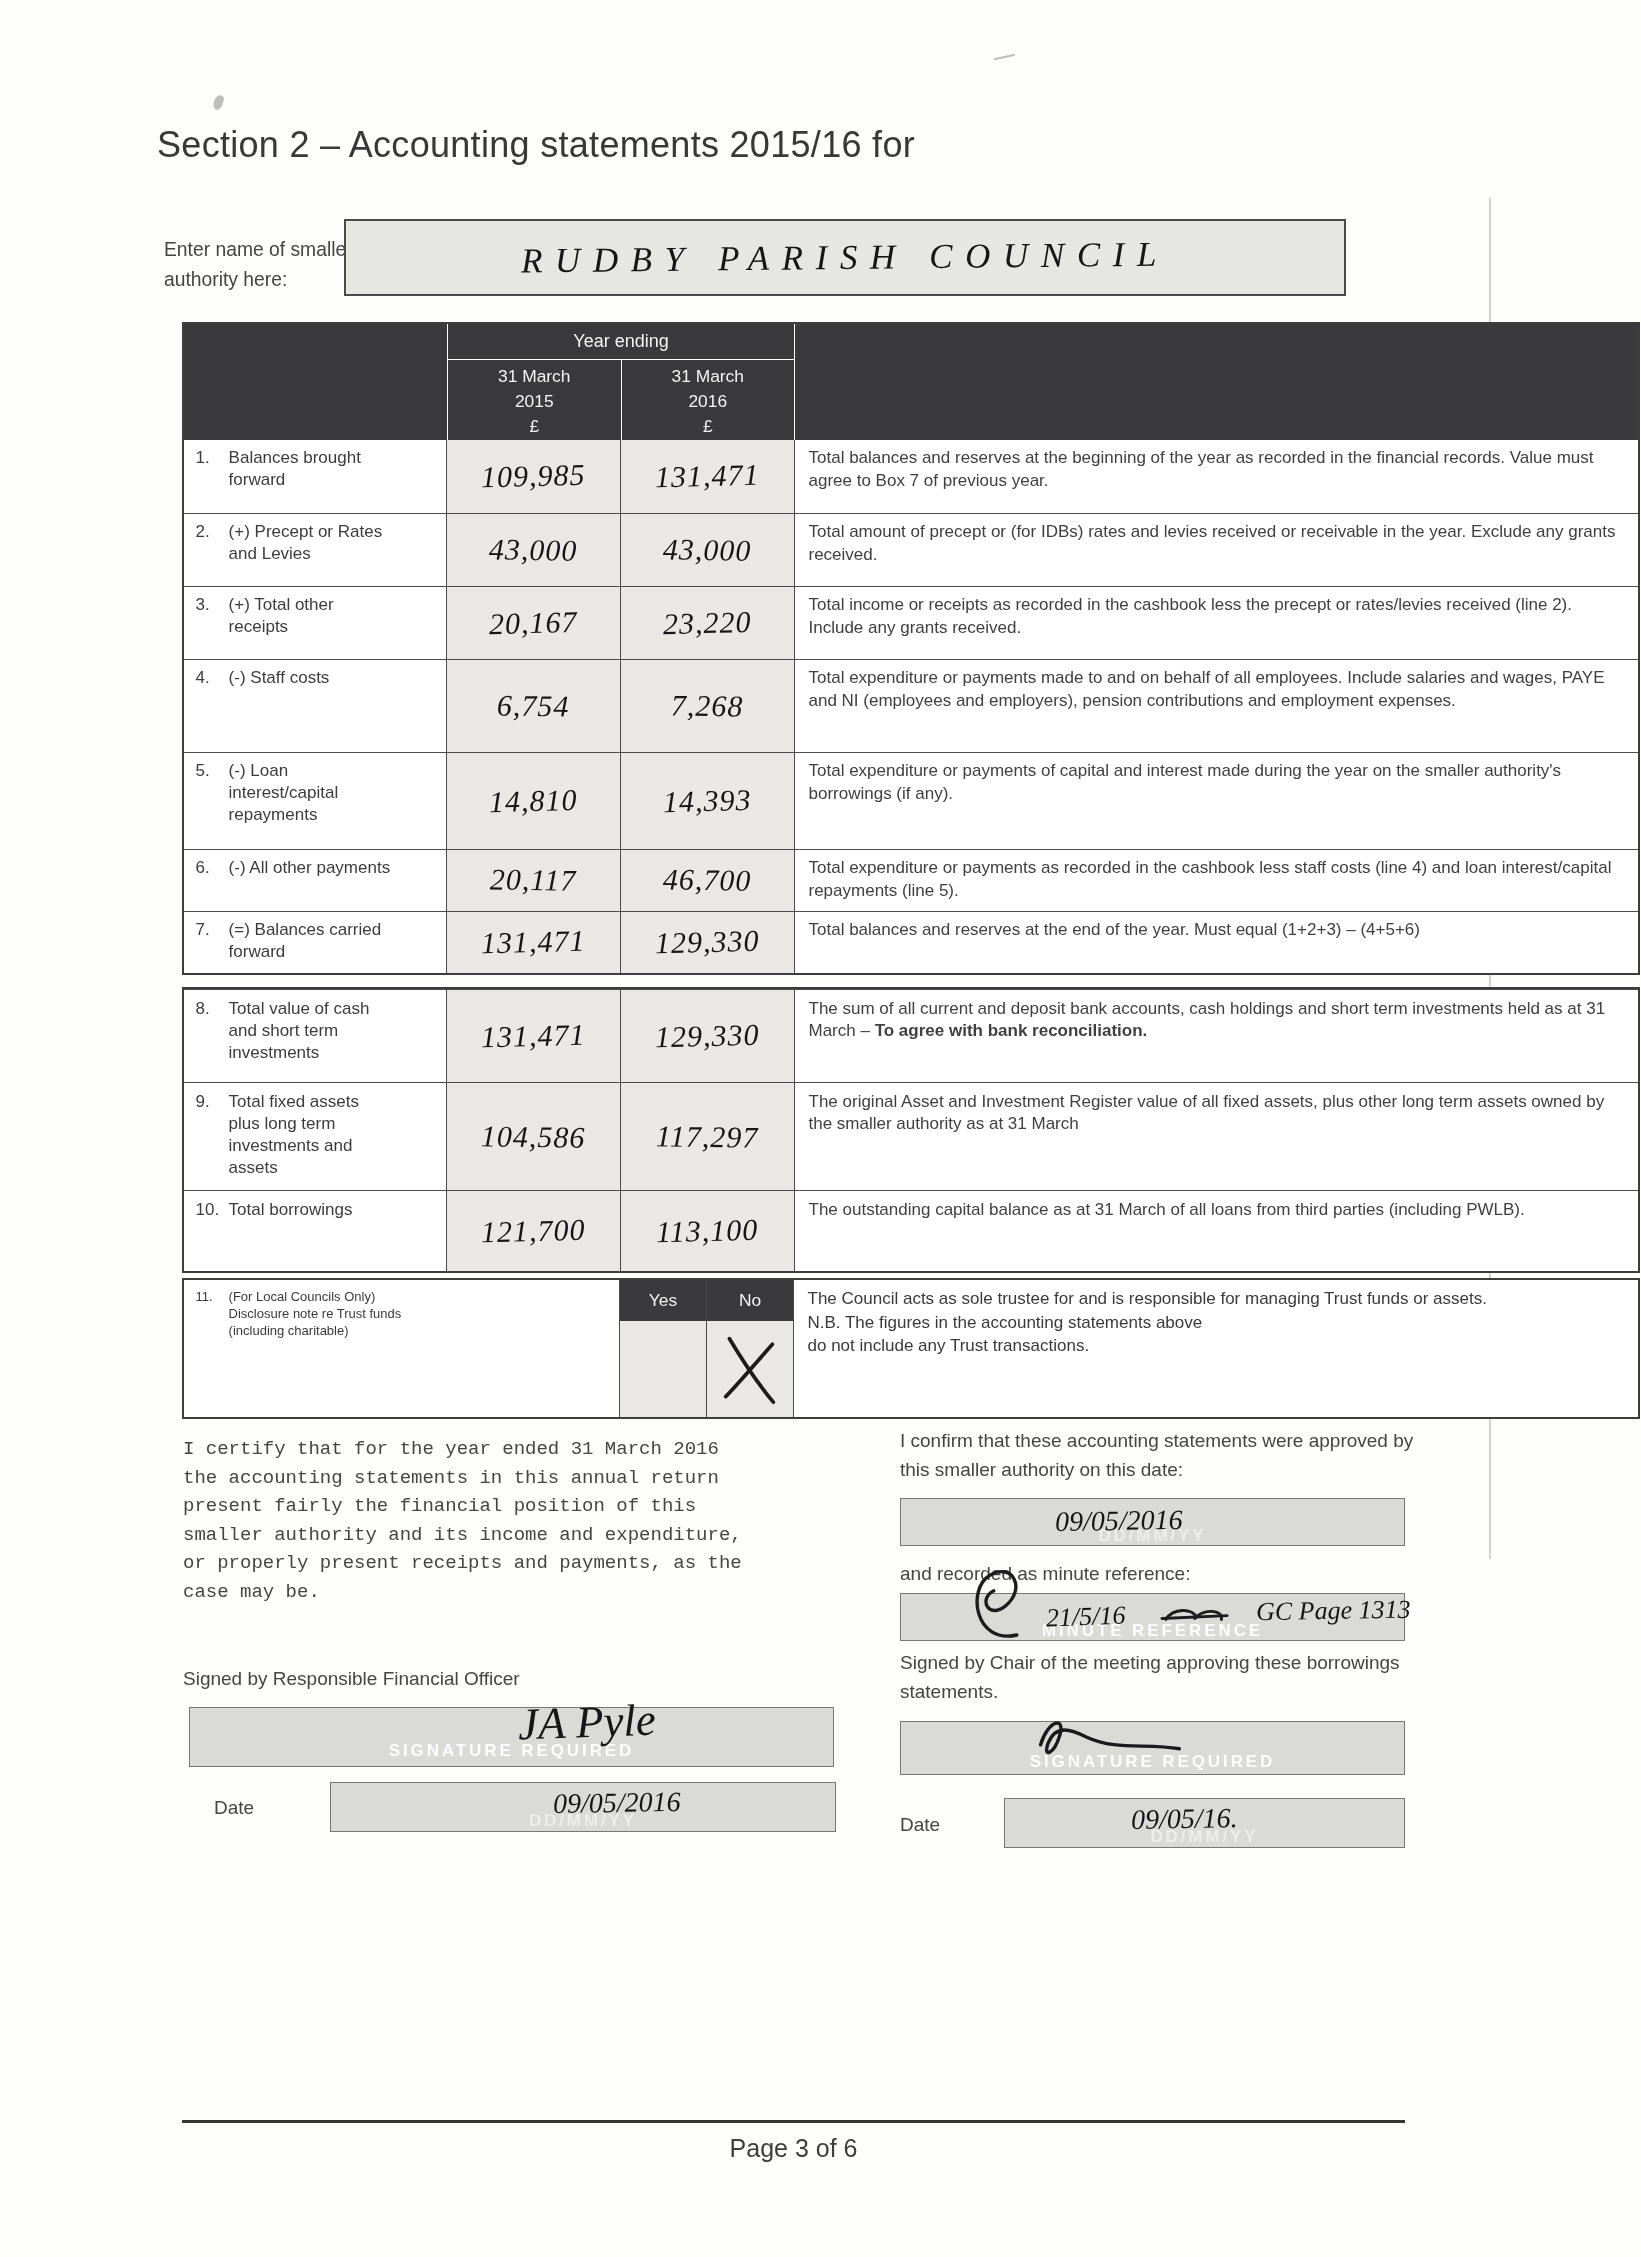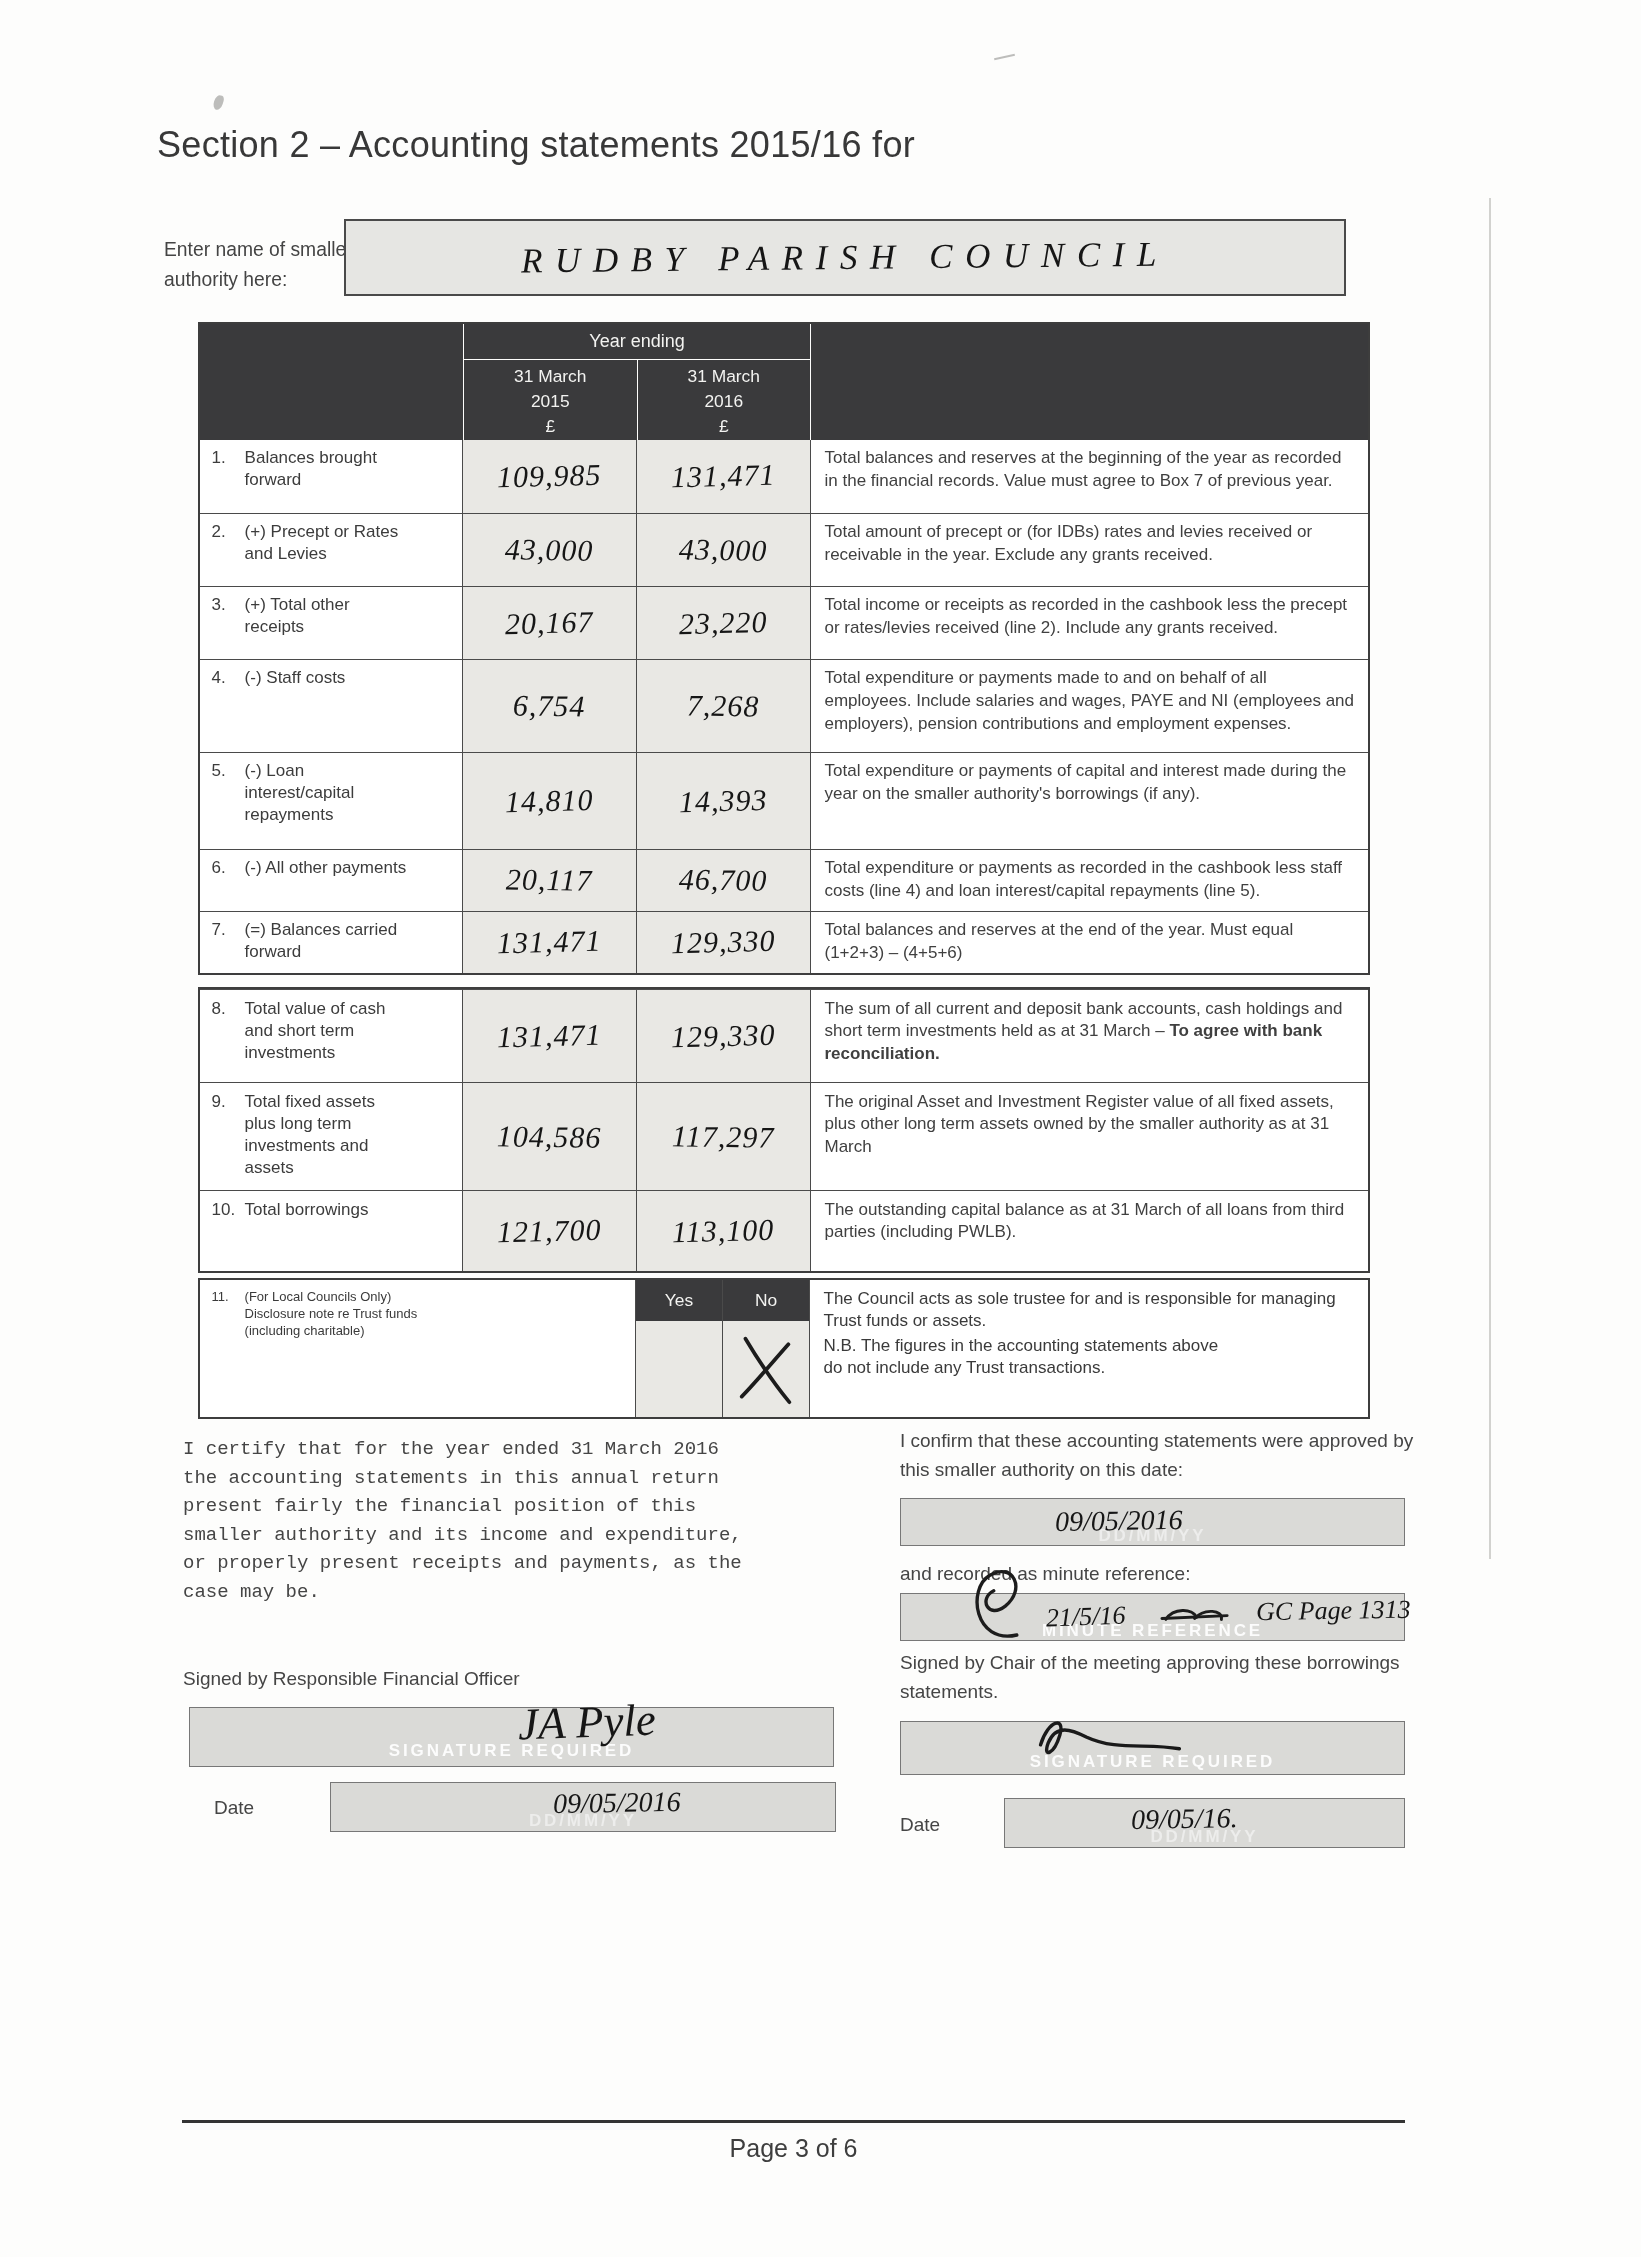--- a/index.html
+++ b/index.html
@@ -18,21 +18,21 @@
   .name-label{position:absolute; left:164px; top:235px; width:214px; font-size:19.3px; line-height:1.55; color:#444;}
   .name-box{
     position:absolute; left:344px; top:219px; width:998px; height:73px;
     background:#e6e6e3; border:2.4px solid #4a4a4a;
     display:flex; align-items:center; justify-content:center;
   }
   .hand{font-family:cursive; font-style:italic; color:#161616;}
   .name-hand{font-size:35px; letter-spacing:12.6px; transform:rotate(-.6deg); white-space:nowrap;}
 
   
-  .tbl{position:absolute; left:182px; width:1172px; border:2.4px solid #3d3d3d; box-sizing:border-box; background:#fff;margin-left:16px;}
+  .tbl{position:absolute; left:182px; width:1458px; border:2.4px solid #3d3d3d; box-sizing:border-box; background:#fff;}
   .t1{top:322px;}
   .t2{top:987px;}
   .t3{top:1278px;}
 
   .thead{display:grid; grid-template-columns:263px 348px 1fr; background:#3a3a3c; color:#f3f3f1;}
   .th-year{border-left:1.9px solid #fdfdfc; border-right:1.9px solid #fdfdfc; display:flex; flex-direction:column;}
   .ye{height:35px; line-height:35px; text-align:center; font-size:18px; border-bottom:1.9px solid #fdfdfc;}
   .ycols{display:flex; flex:1;}
   .ycol{flex:1; text-align:center; font-size:17.4px; line-height:1.45; padding-top:3.9px;}
   .ycol + .ycol{border-left:1.9px solid #fdfdfc;}

